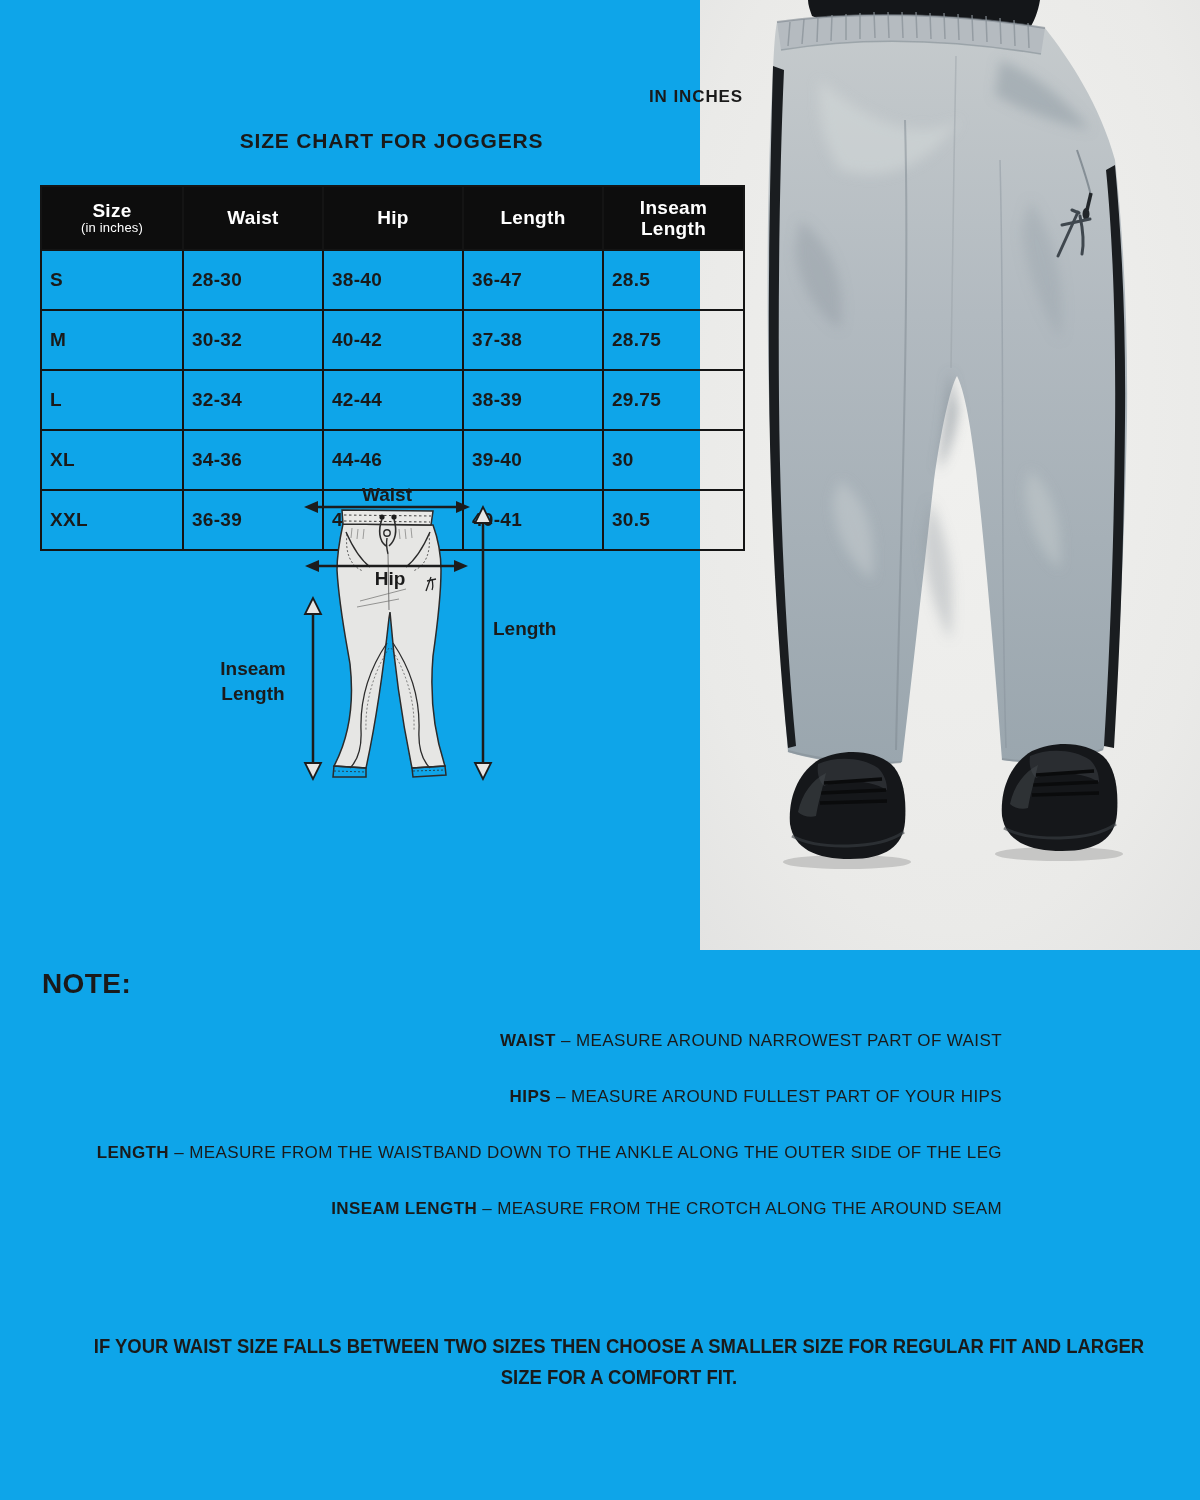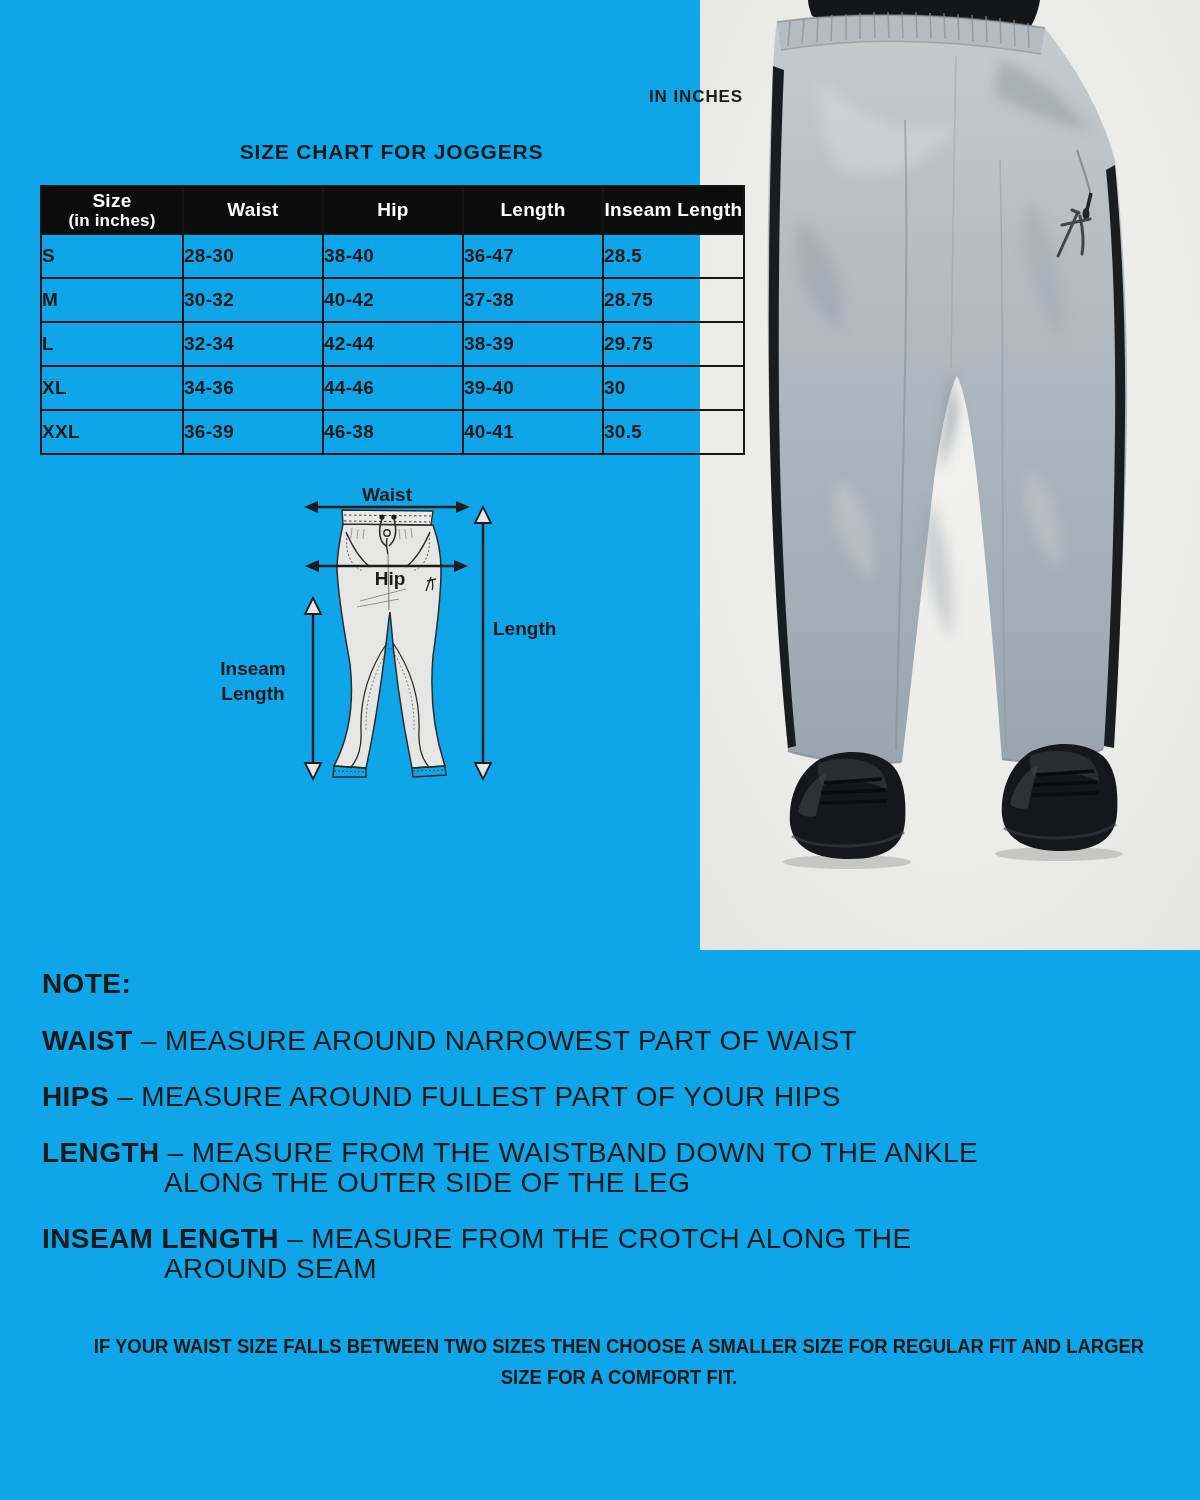--- a/index.html
+++ b/index.html
@@ -1,31 +1,31 @@
 <!DOCTYPE html>
 <html><head>
 <meta charset="utf-8">
 <style>
   html,body{margin:0;padding:0;}
   .canvas{position:relative;width:1200px;height:1500px;background:#0ea5e9;overflow:hidden;
           font-family:"Liberation Sans",sans-serif;color:#1a1a1a;}
   .unit-label{position:absolute;left:649px;top:87px;font-size:17px;font-weight:600;letter-spacing:.9px;}
-  .chart-title{position:absolute;left:40px;top:140px;width:703px;text-align:center;
+  .chart-title{position:absolute;left:40px;top:129px;width:703px;text-align:center;
                font-size:21px;font-weight:600;letter-spacing:.8px;}
   table.size-table{position:absolute;left:40px;top:185px;width:703px;border-collapse:collapse;table-layout:fixed;}
-  .size-table th,.size-table td{border:2px solid #141414;padding:0;}
+  .size-table th,.size-table td{border:2px solid #141414;padding:8px;}
   .size-table thead th{background:#0d0d0d;color:#ffffff;height:46px;font-size:19px;font-weight:600;line-height:1.12;letter-spacing:.3px;}
-  .size-table thead .sub{font-size:17px;font-weight:700;letter-spacing:.2px;}
+  .size-table thead .sub{font-size:13px;font-weight:400;letter-spacing:.2px;}
   .size-table tbody td{height:42px;font-size:19px;font-weight:600;letter-spacing:.3px;}
   .diagram-svg{position:absolute;left:200px;top:478px;}
   .photo-svg{position:absolute;left:700px;top:0px;}
   .notes{position:absolute;left:42px;top:968px;width:960px;}
   .note-heading{font-size:28px;font-weight:600;letter-spacing:.4px;}
-  .note-item{margin-top:26px;font-size:28px;font-weight:500;line-height:30px;letter-spacing:.4px;
-             padding-left:122px;text-indent:-122px;}
+  .note-item{margin-top:26px;font-size:17px;font-weight:500;line-height:30px;letter-spacing:.4px;
+             padding-left:122px;text-indent:-122px;text-align:right;}
   .note-term{font-weight:800;}
   .fit-advice{position:absolute;left:0;top:1330px;width:1200px;padding-left:19px;}
   .fit-advice-inner{width:1190px;margin:0 auto;text-align:center;font-size:20.5px;font-weight:800;
                     line-height:31px;transform:scaleX(0.9);transform-origin:center;}
   svg text{font-family:"Liberation Sans",sans-serif;}
 </style>
 </head>
 <body>
 
 <div class="canvas">

